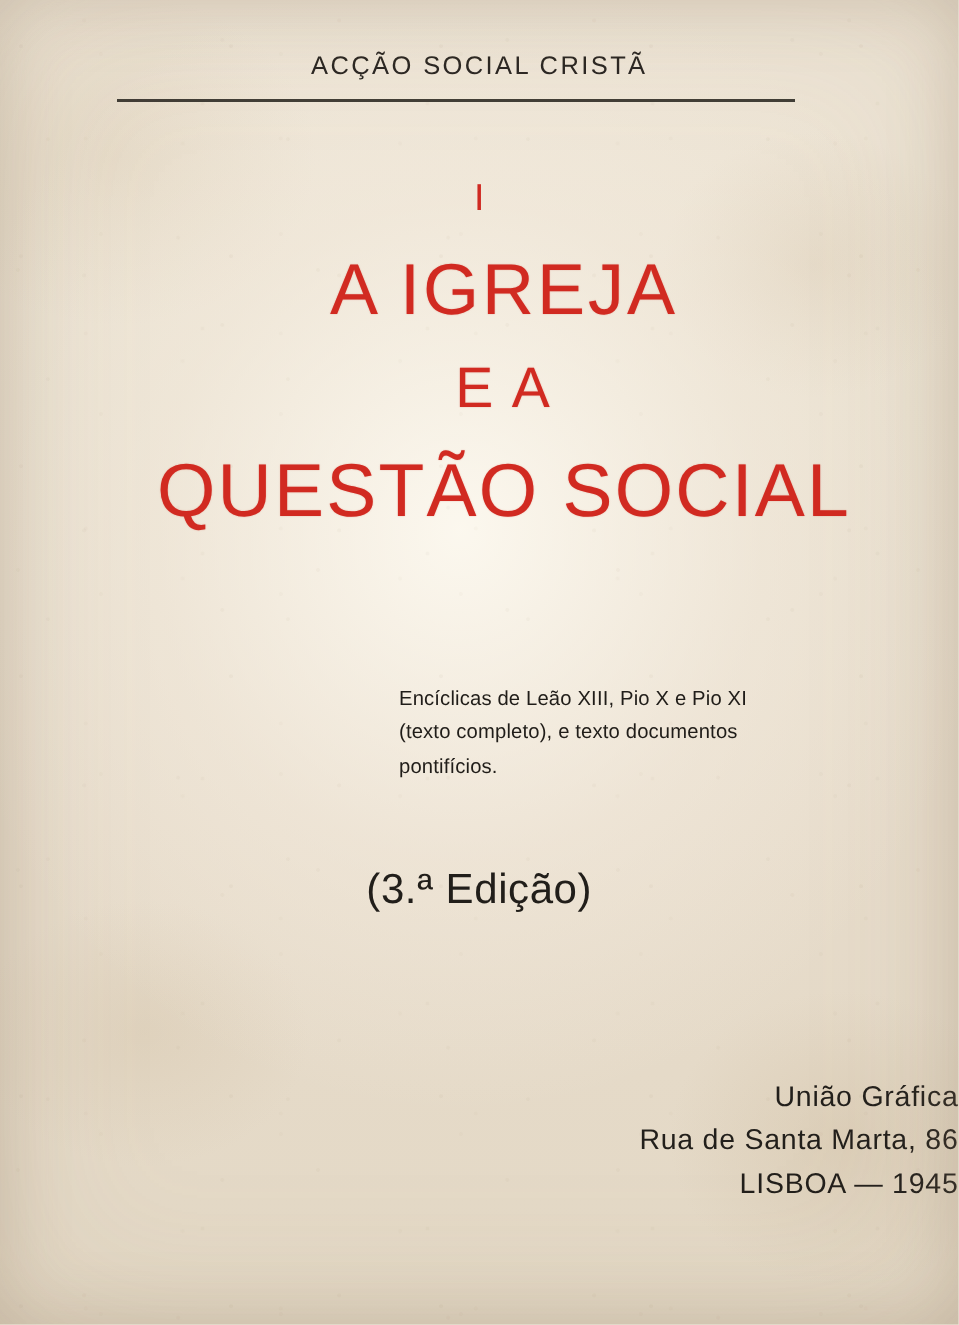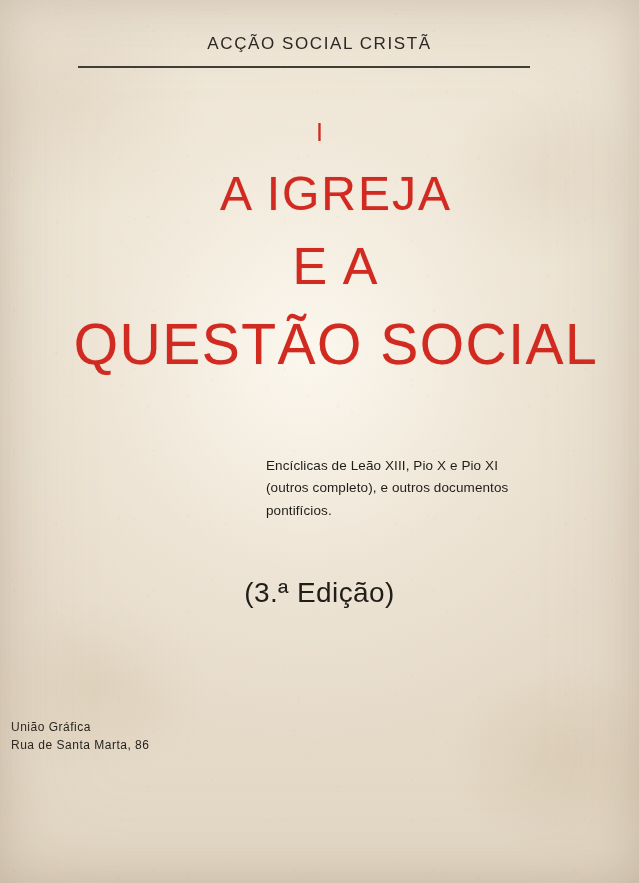--- a/index.html
+++ b/index.html
@@ -91,22 +91,22 @@
   .title-line {
     font-size: 47px;
     letter-spacing: 2px;
     line-height: 1.0;
     margin: 0 0 22px 0;
     font-family: "Liberation Sans", sans-serif;
     text-shadow: 0 0 1px rgba(200,40,30,0.35);
     padding-left: 33px;
   }
   .title-line.l1 { font-size: 48px; }
-  .title-line.l2 { font-size: 52px; margin-bottom: 24px; }
-  .title-line.l3 { font-size: 57px; letter-spacing: 1.5px; }
+  .title-line.l2 { font-size: 38px; margin-bottom: 24px; }
+  .title-line.l3 { font-size: 50px; letter-spacing: 1.5px; }
 
   .subtitle {
     position: absolute;
     top: 455px;
     left: 266px;
     width: 320px;
     color: #201d19;
     font-size: 13.5px;
     font-weight: normal;
     line-height: 1.65;
@@ -125,23 +125,23 @@
     font-size: 28px;
     letter-spacing: 0.4px;
     font-family: "Liberation Sans", sans-serif;
   }
 
   .imprint {
     position: absolute;
     top: 718px;
     left: 11px;
     right: 0;
-    text-align: left;
+    text-align: right;
     color: #221f1b;
-    font-size: 12px;
+    font-size: 19px;
     line-height: 1.52;
     letter-spacing: 0.5px;
     font-family: "Liberation Sans", sans-serif;
   }
   .imprint div { white-space: pre; }
 
   .edge-shadow {
     position: absolute;
     inset: 0;
     pointer-events: none;
@@ -160,25 +160,26 @@
   <div class="numeral">I</div>
 
   <div class="title-block">
     <div class="title-line l1">A IGREJA</div>
     <div class="title-line l2">E A</div>
     <div class="title-line l3">QUESTÃO SOCIAL</div>
   </div>
 
   <div class="subtitle">
     <div>Encíclicas de Leão XIII, Pio X e Pio XI</div>
-    <div>(outros completo), e outros documentos</div>
+    <div>(texto completo), e texto documentos</div>
     <div>pontifícios.</div>
   </div>
 
   <div class="edition">(3.ª Edição)</div>
 
   <div class="imprint">
     <div>União Gráfica</div>
     <div>Rua de Santa Marta, 86</div>
+    <div>LISBOA — 1945</div>
   </div>
 
   <div class="edge-shadow"></div>
 </div>
 
 </body></html>

